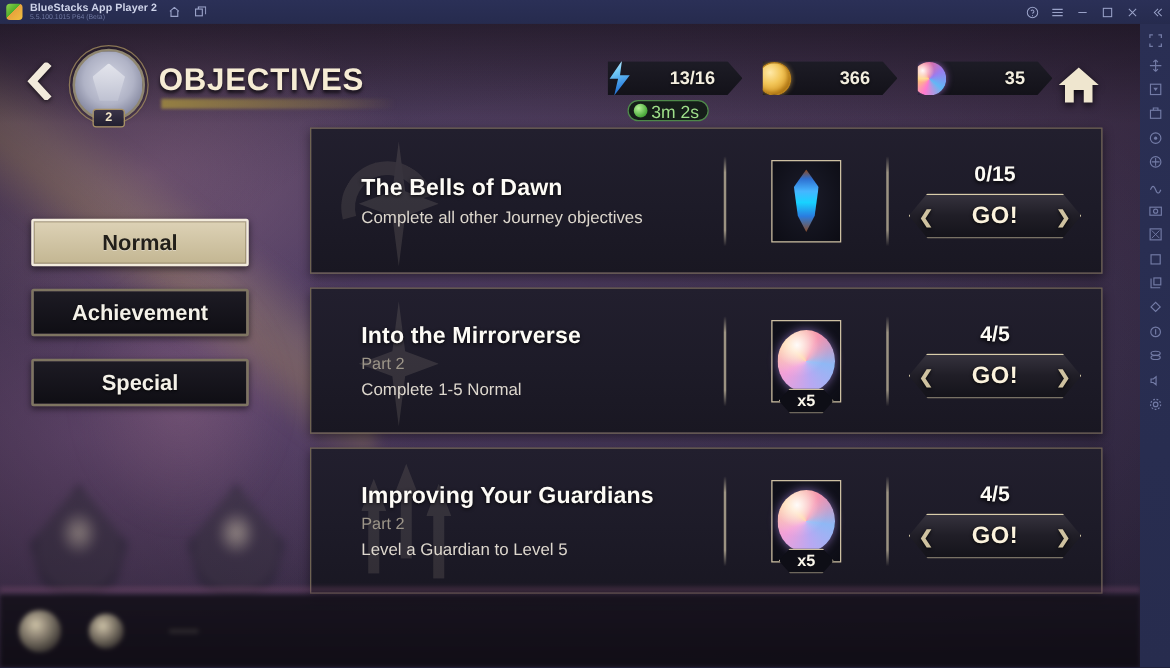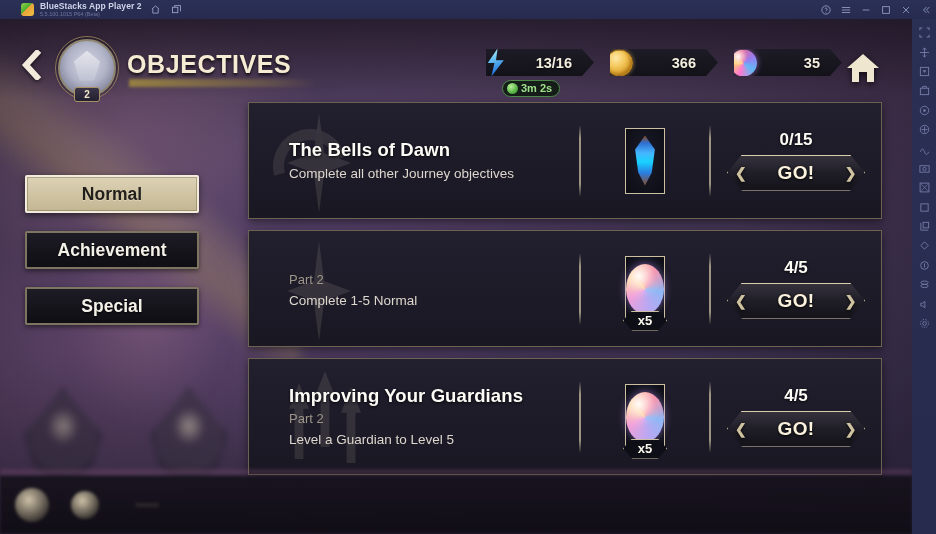--- a/index.html
+++ b/index.html
@@ -17,21 +17,20 @@
     background: #23284a;
     overflow: hidden;
   }
 
   .titlebar {
     position: absolute; top: 0; left: 0;
     width: 936px; height: 19px;
     background: linear-gradient(180deg, #2b3057 0%, #262b4e 100%);
     display: flex; align-items: center;
     z-index: 60;
-    padding-left: 16px;
   }
   .bs-logo {
     width: 13px; height: 13px; margin-left: 5px; margin-right: 6px;
     border-radius: 3px;
     background: linear-gradient(135deg, #8fd14f 0%, #4fae2a 45%, #e8a33d 46%, #f0c040 100%);
     flex: none;
   }
   .title-texts { display: flex; flex-direction: column; justify-content: center; line-height: 1; }
   .title-main {
     font-size: 8.5px; color: #cfd4ea; font-weight: bold;
@@ -225,21 +224,21 @@
     display: flex; align-items: center; gap: 3px;
     padding: 0 7px 0 4px;
     border-radius: 9px;
     background: rgba(14,26,16,.86);
     border: 1px solid #4e8a4a;
   }
   .timer-dot {
     width: 11px; height: 11px; border-radius: 50%;
     background: radial-gradient(circle at 35% 32%, #b8f29a, #4fae3e 65%, #2f7a28 100%);
   }
-  .timer-txt { color: #9fe08a; font-size: 11px; font-weight: bold; line-height: 1; }
+  .timer-txt { color: #9fe08a; font-size: 14px; font-weight: normal; line-height: 1; }
 
   .home-btn {
     position: absolute; right: 22px; top: 22px;
     width: 54px; height: 54px;
     display: flex; align-items: center; justify-content: center;
   }
   .home-btn svg { filter: drop-shadow(0 2px 3px rgba(0,0,0,.7)); }
 
   
   .tabs { position: absolute; left: 25px; top: 156px; z-index: 20; }
@@ -333,21 +332,21 @@
     width: 2px; height: 72px;
     background: linear-gradient(180deg, rgba(150,140,120,0), rgba(178,168,146,.85) 18%, rgba(178,168,146,.85) 82%, rgba(150,140,120,0));
     flex: none;
   }
   .reward-slot {
     width: 128px; display: flex; align-items: center; justify-content: center;
     position: relative; z-index: 2;
   }
   .reward-frame {
     position: relative;
-    width: 40px; height: 66px;
+    width: 56px; height: 66px;
     background: radial-gradient(ellipse at 50% 45%, #1b1c2a 0%, #0c0c14 100%);
     border: 1.5px solid #cdc0a2;
     display: flex; align-items: center; justify-content: center;
   }
   .reward-crystal {
     width: 26px; height: 50px;
     background:
       linear-gradient(180deg, #8b4a22 0%, #2e6fd0 14%, #46b6ff 34%, #18d2ff 52%, #2a7de0 74%, #8b4a22 100%);
     clip-path: polygon(50% 0%, 88% 28%, 76% 74%, 50% 100%, 24% 74%, 12% 28%);
     filter: drop-shadow(0 0 5px rgba(60,170,255,.8));
@@ -588,20 +587,21 @@
             <span class="go-chev r">❯</span>
           </div>
         </div>
       </div>
 
       <div class="card">
         <div class="card-watermark">
           <span class="wm-star"></span>
         </div>
         <div class="card-text">
+          <div class="card-title">Into the Mirrorverse</div>
           <div class="card-part">Part 2</div>
           <div class="card-desc">Complete 1-5 Normal</div>
         </div>
         <div class="divider"></div>
         <div class="reward-slot">
           <div class="reward-frame">
             <span class="reward-orb"></span>
             <span class="qty-badge">x5</span>
           </div>
         </div>

